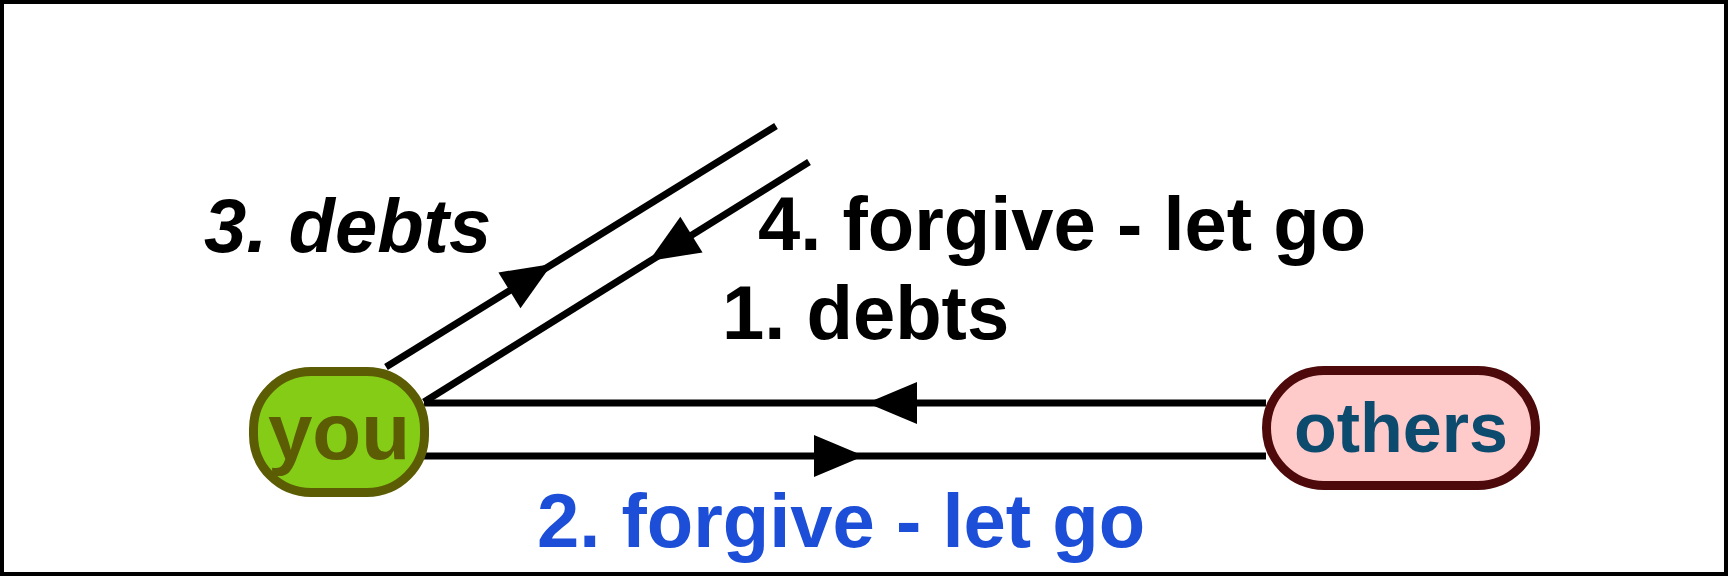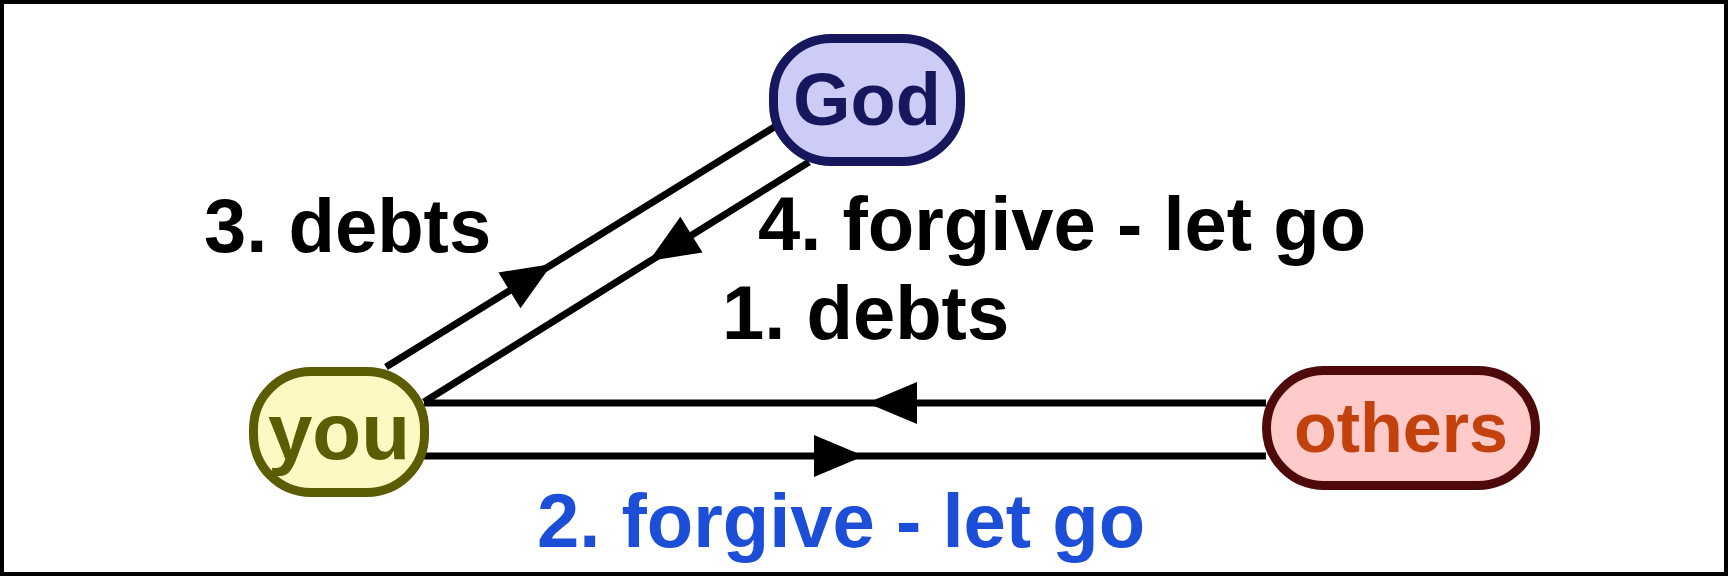--- a/index.html
+++ b/index.html
@@ -90,27 +90,26 @@
     <line class="edge-line" x1="805" y1="158" x2="420" y2="398"></line>
     <polygon class="arrowhead" points="0,0 -50,-21 -50,21" transform="translate(645,257) rotate(148.1)"></polygon>
 
     <line class="edge-line" x1="420" y1="399" x2="1262" y2="399"></line>
     <polygon class="arrowhead" points="0,0 -50,-21 -50,21" transform="translate(863,399) rotate(180)"></polygon>
 
     <line class="edge-line" x1="420" y1="452" x2="1262" y2="452"></line>
     <polygon class="arrowhead" points="0,0 -50,-21 -50,21" transform="translate(860,452) rotate(0)"></polygon>
   </svg>
 
-  <div class="node node-god" style="background-color: rgb(204, 204, 246); border-color: rgb(23, 23, 94); color: rgb(23, 23, 94);">God</div>
 
-  <div class="node node-you" style="background-color: #fef9c3; border-color: rgb(92, 92, 4); color: rgb(92, 92, 4);">you</div>
+  <div class="node node-you" style="background-color: #84cc16; border-color: rgb(92, 92, 4); color: rgb(92, 92, 4);">you</div>
 
-  <div class="node node-others" style="background-color: rgb(255, 202, 202); border-color: rgb(78, 10, 10); color: #c2410c;">others</div>
+  <div class="node node-others" style="background-color: rgb(255, 202, 202); border-color: rgb(78, 10, 10); color: #0c4a6e;">others</div>
 
-  <div class="edge-label label-debts-god" style="color: rgb(0, 0, 0);">3. debts</div>
+  <div class="edge-label label-debts-god" style="color: rgb(0, 0, 0); font-style: italic;">3. debts</div>
 
   <div class="edge-label label-forgive-god" style="color: rgb(0, 0, 0);">4. forgive - let go</div>
 
   <div class="edge-label label-debts-you" style="color: rgb(0, 0, 0);">1. debts</div>
 
   <div class="edge-label label-forgive-others" style="color: #1d4ed8;">2. forgive - let go</div>
 
 </div>
 
 </body></html>

